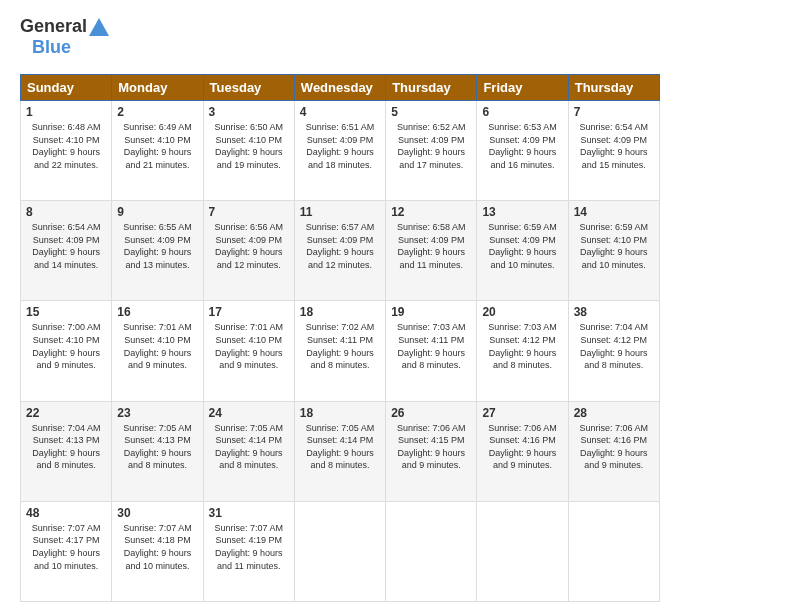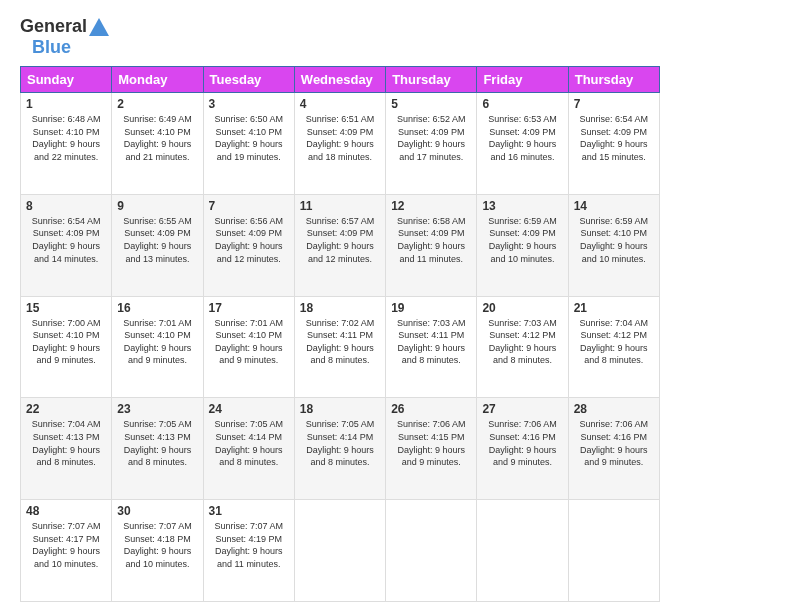--- a/index.html
+++ b/index.html
@@ -9,20 +9,21 @@
       width: 792px;
       height: 612px;
       overflow: hidden;
     }
     .page {
       width: 672px;
       height: 612px;
       padding: 16px 12px 10px 20px;
       display: flex;
       flex-direction: column;
+      gap: 8px;
     }
     .header {
       display: flex;
       justify-content: space-between;
       align-items: flex-start;
       margin-bottom: 8px;
     }
     .logo {
       display: flex;
       align-items: flex-start;
@@ -42,21 +43,21 @@
       font-size: 14px;
       color: #555;
       margin-top: 2px;
     }
     .calendar-table {
       width: 100%;
       border-collapse: collapse;
       flex: 1;
     }
     .calendar-table thead tr th {
-      background-color: #d946ef;
+      background-color: #a16207;
       color: #fff;
       font-size: 13px;
       font-weight: bold;
       padding: 5px 6px;
       text-align: left;
       border: 1px solid #3a6aaa;
     }
     .calendar-table tbody tr td {
       border: 1px solid #ddd;
       vertical-align: top;
@@ -199,21 +200,21 @@
       </td>
           <td>
         <span class="day-number">19</span>
         <div class="day-info">Sunrise: 7:03 AM<br>Sunset: 4:11 PM<br>Daylight: 9 hours and 8 minutes.</div>
       </td>
           <td>
         <span class="day-number">20</span>
         <div class="day-info">Sunrise: 7:03 AM<br>Sunset: 4:12 PM<br>Daylight: 9 hours and 8 minutes.</div>
       </td>
           <td>
-        <span class="day-number">21</span>
+        <span class="day-number">38</span>
         <div class="day-info">Sunrise: 7:04 AM<br>Sunset: 4:12 PM<br>Daylight: 9 hours and 8 minutes.</div>
       </td>
         </tr>
         <tr>
           <td>
         <span class="day-number">22</span>
         <div class="day-info">Sunrise: 7:04 AM<br>Sunset: 4:13 PM<br>Daylight: 9 hours and 8 minutes.</div>
       </td>
           <td>
         <span class="day-number">23</span>

